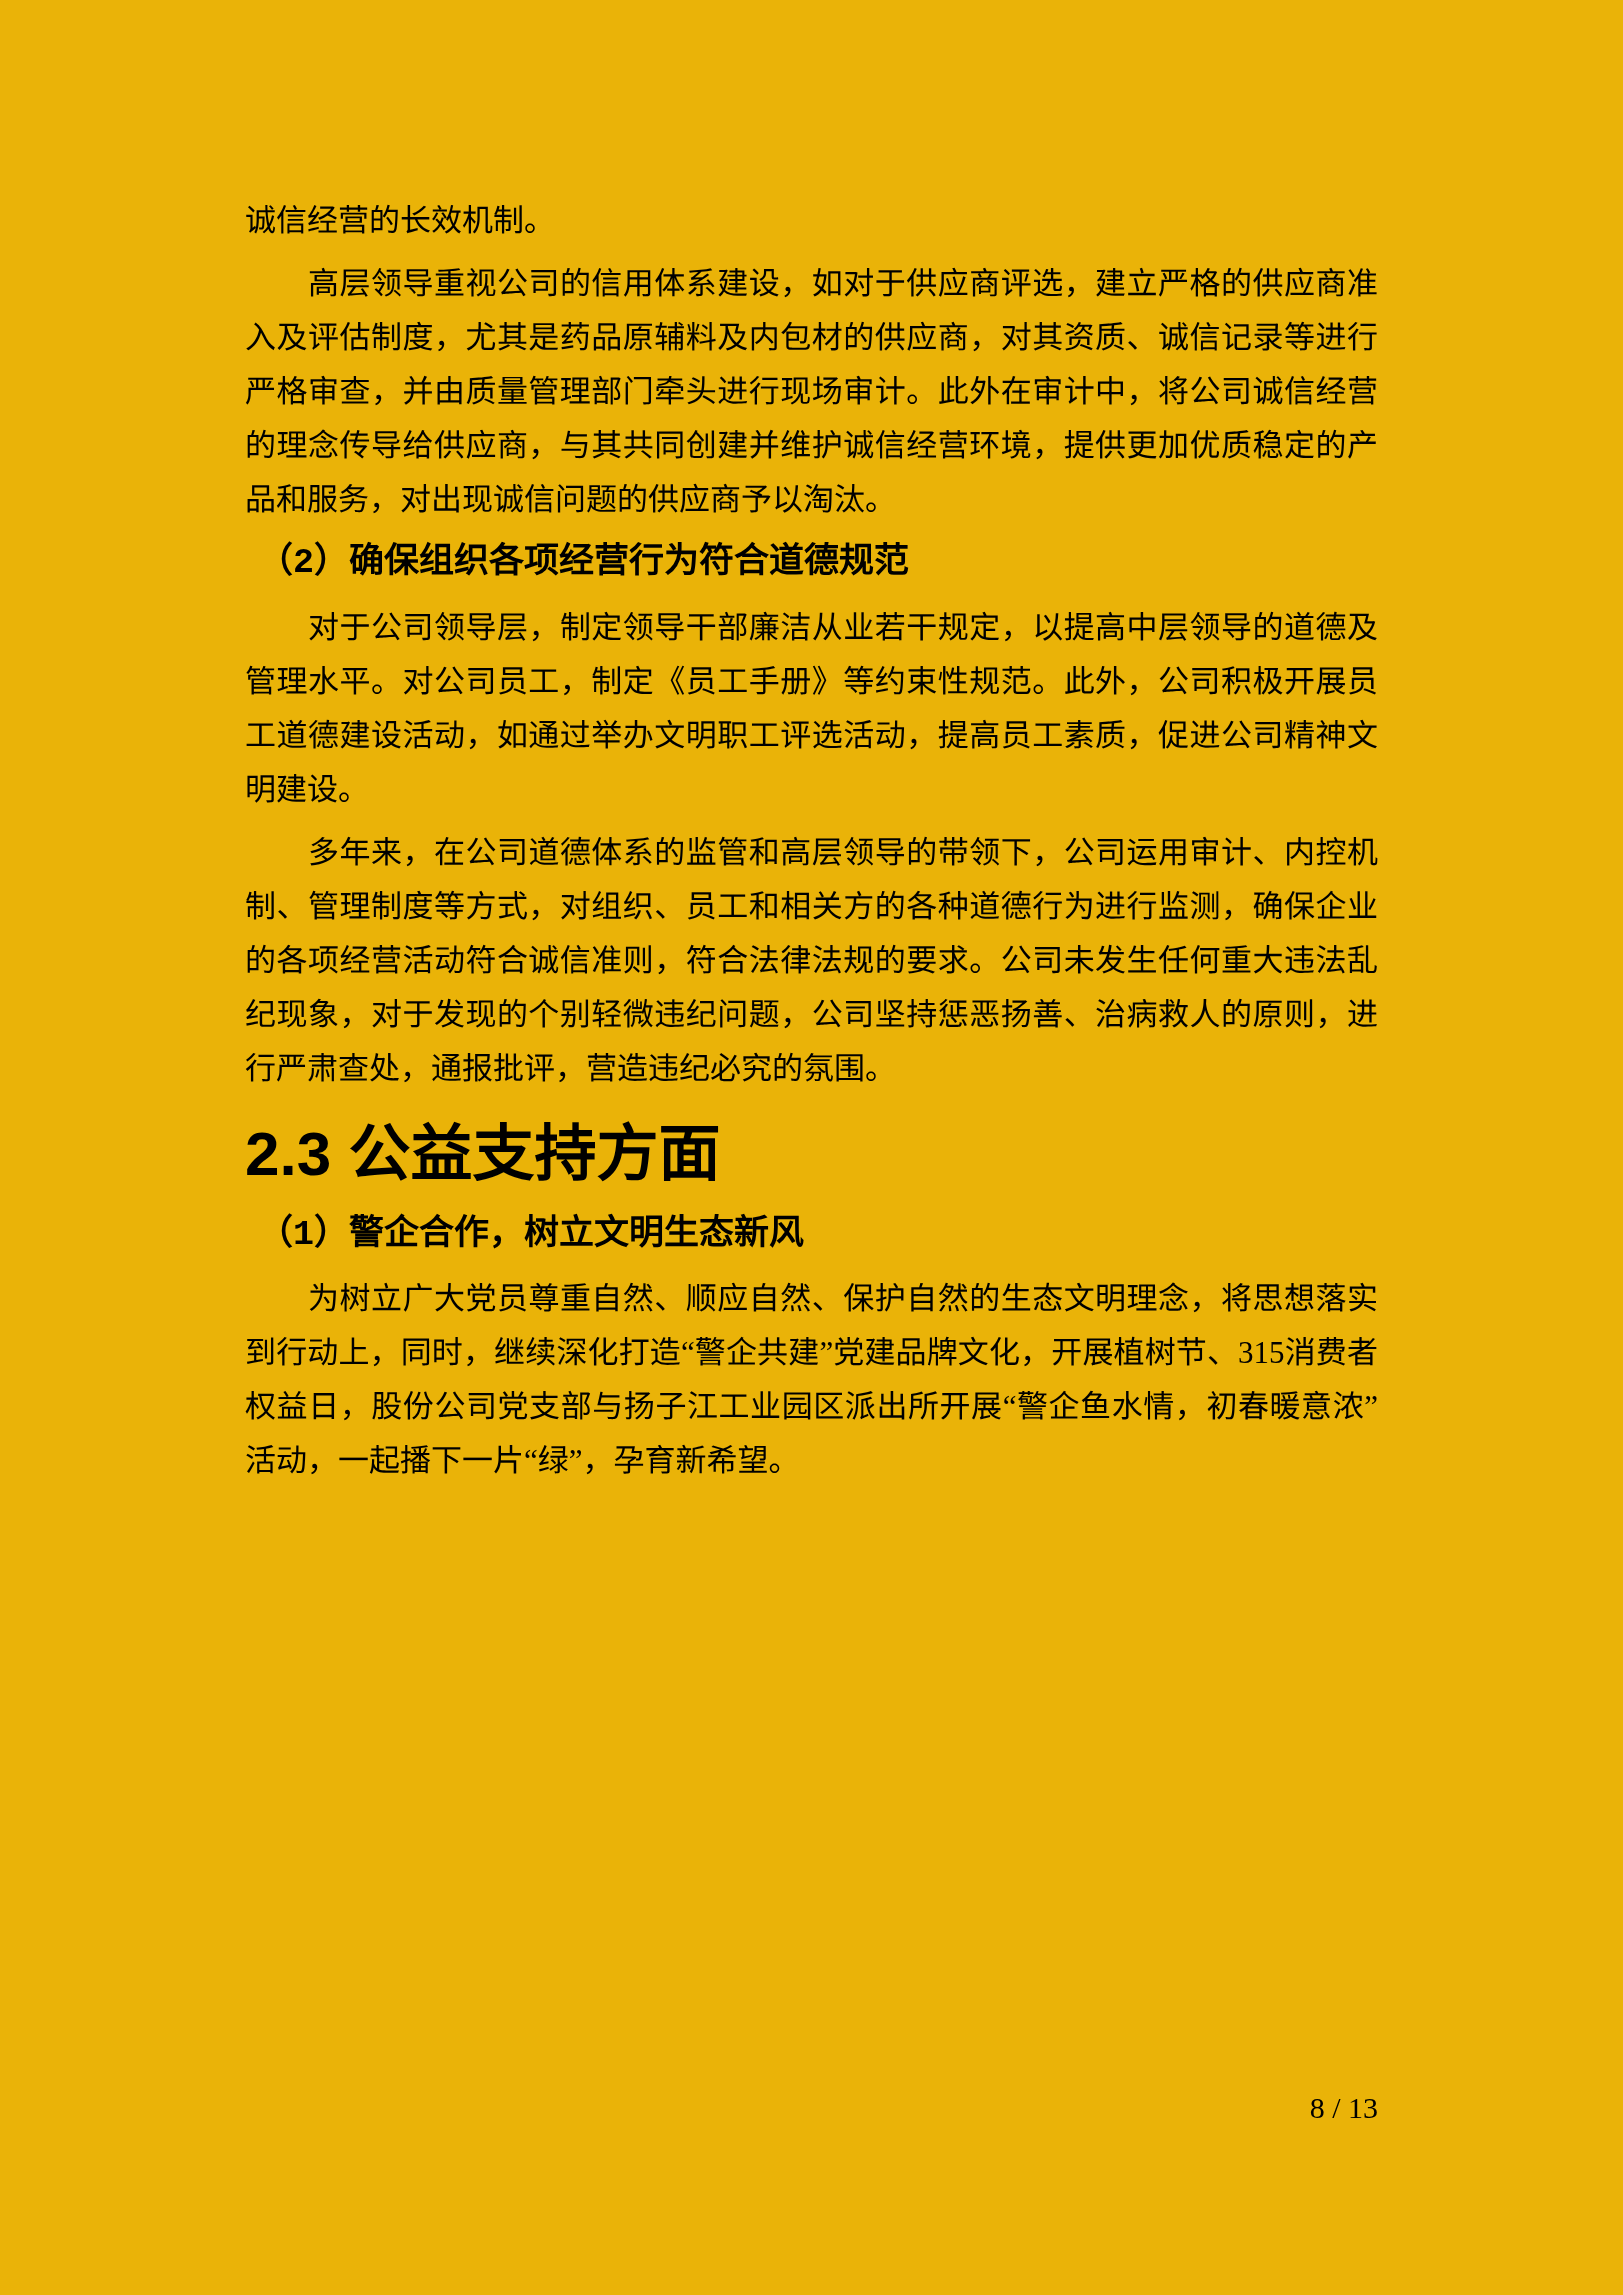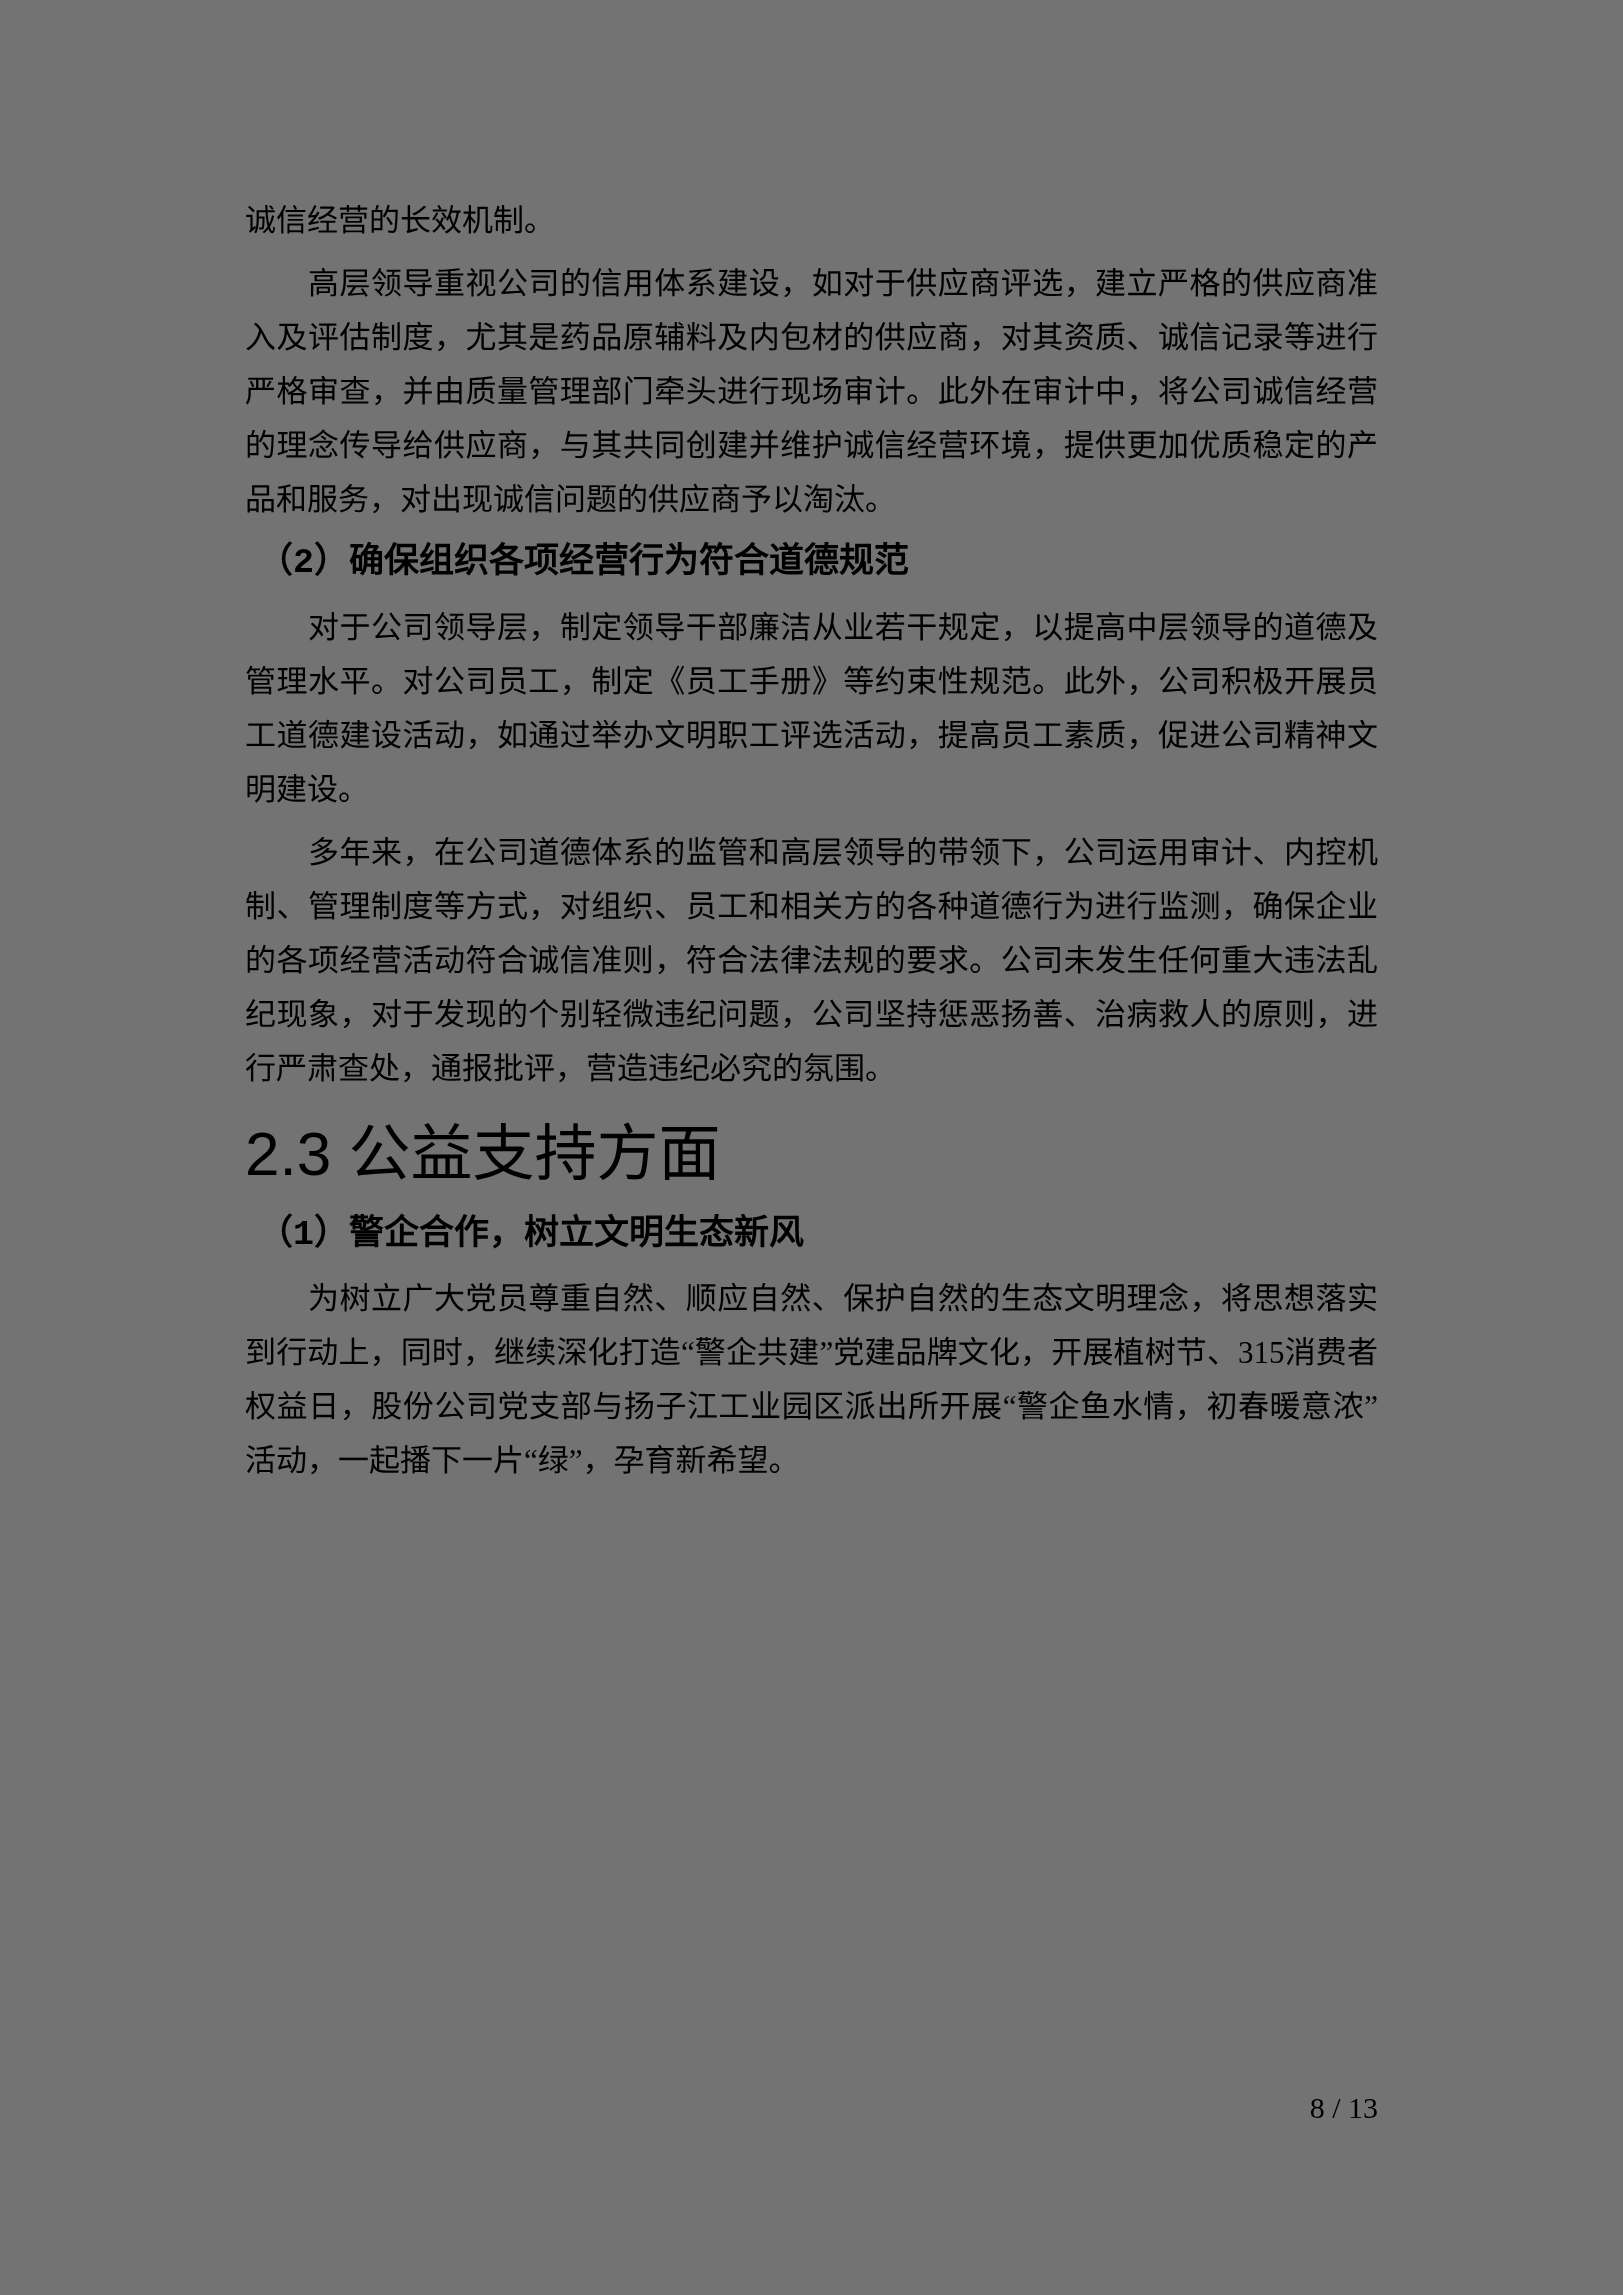--- a/index.html
+++ b/index.html
@@ -10,21 +10,21 @@
   body {
     width: 1623px;
     height: 2295px;
     position: relative;
   }
   .page {
     position: absolute;
     left: 0; top: 0;
     width: 1623px;
     height: 2295px;
-    background: #737373;
+    background: #eab308;
     overflow: hidden;
   }
   .content {
     position: absolute;
     left: 245px;
     top: 194px;
     width: 1133px;
     color: #000000;
   }
   p.body {
@@ -47,21 +47,21 @@
     line-height: 55px;
     font-weight: 700;
     margin: 5.2px 0 9.2px 0;
     padding-left: 13px;
     color: #000000;
   }
   h2.section {
     font-family: "Liberation Sans", "DejaVu Sans", sans-serif;
     font-size: 62px;
     line-height: 82px;
-    font-weight: 400;
+    font-weight: 700;
     margin: 17px 0 13px 0;
     color: #000000;
   }
   .footer {
     position: absolute;
     top: 2091px;
     left: 245px;
     width: 1133px;
     text-align: right;
     font-family: "Liberation Serif", "DejaVu Serif", serif;

